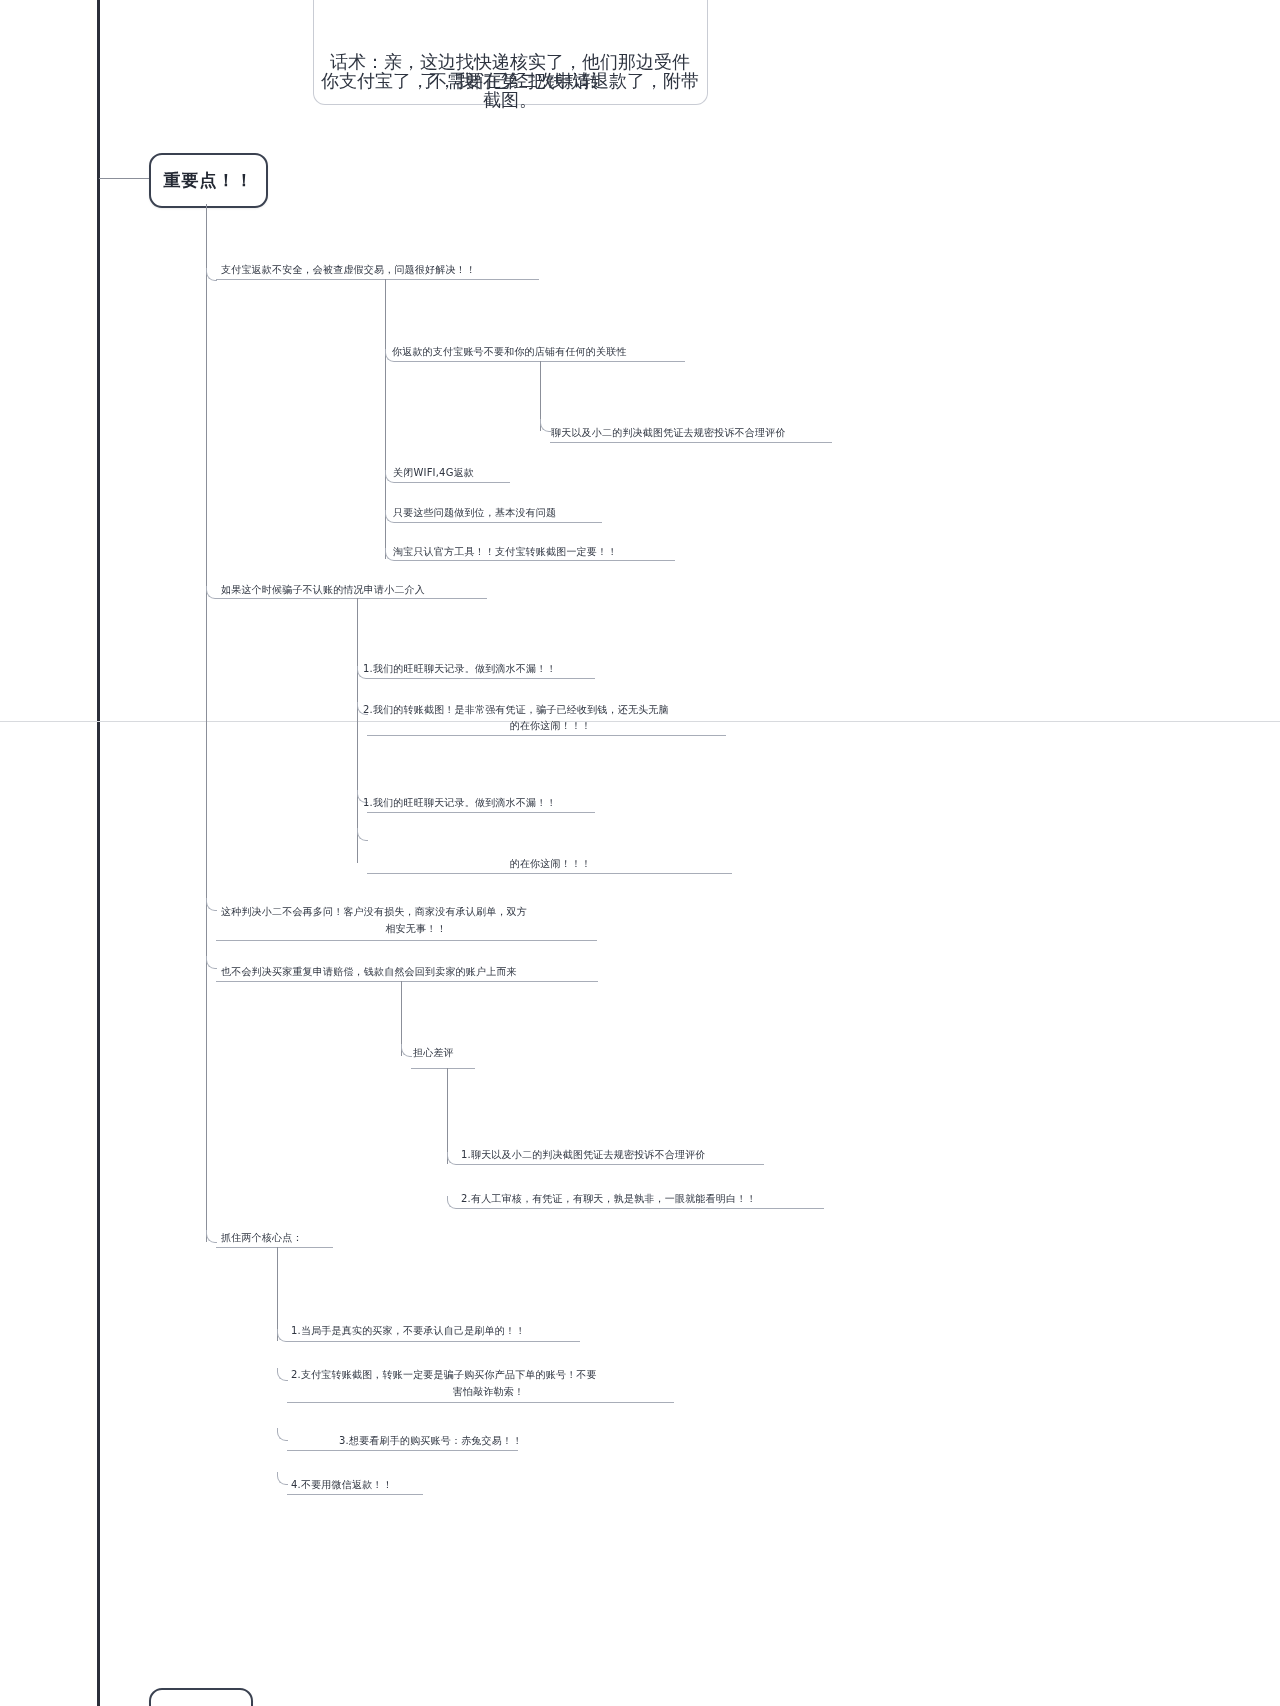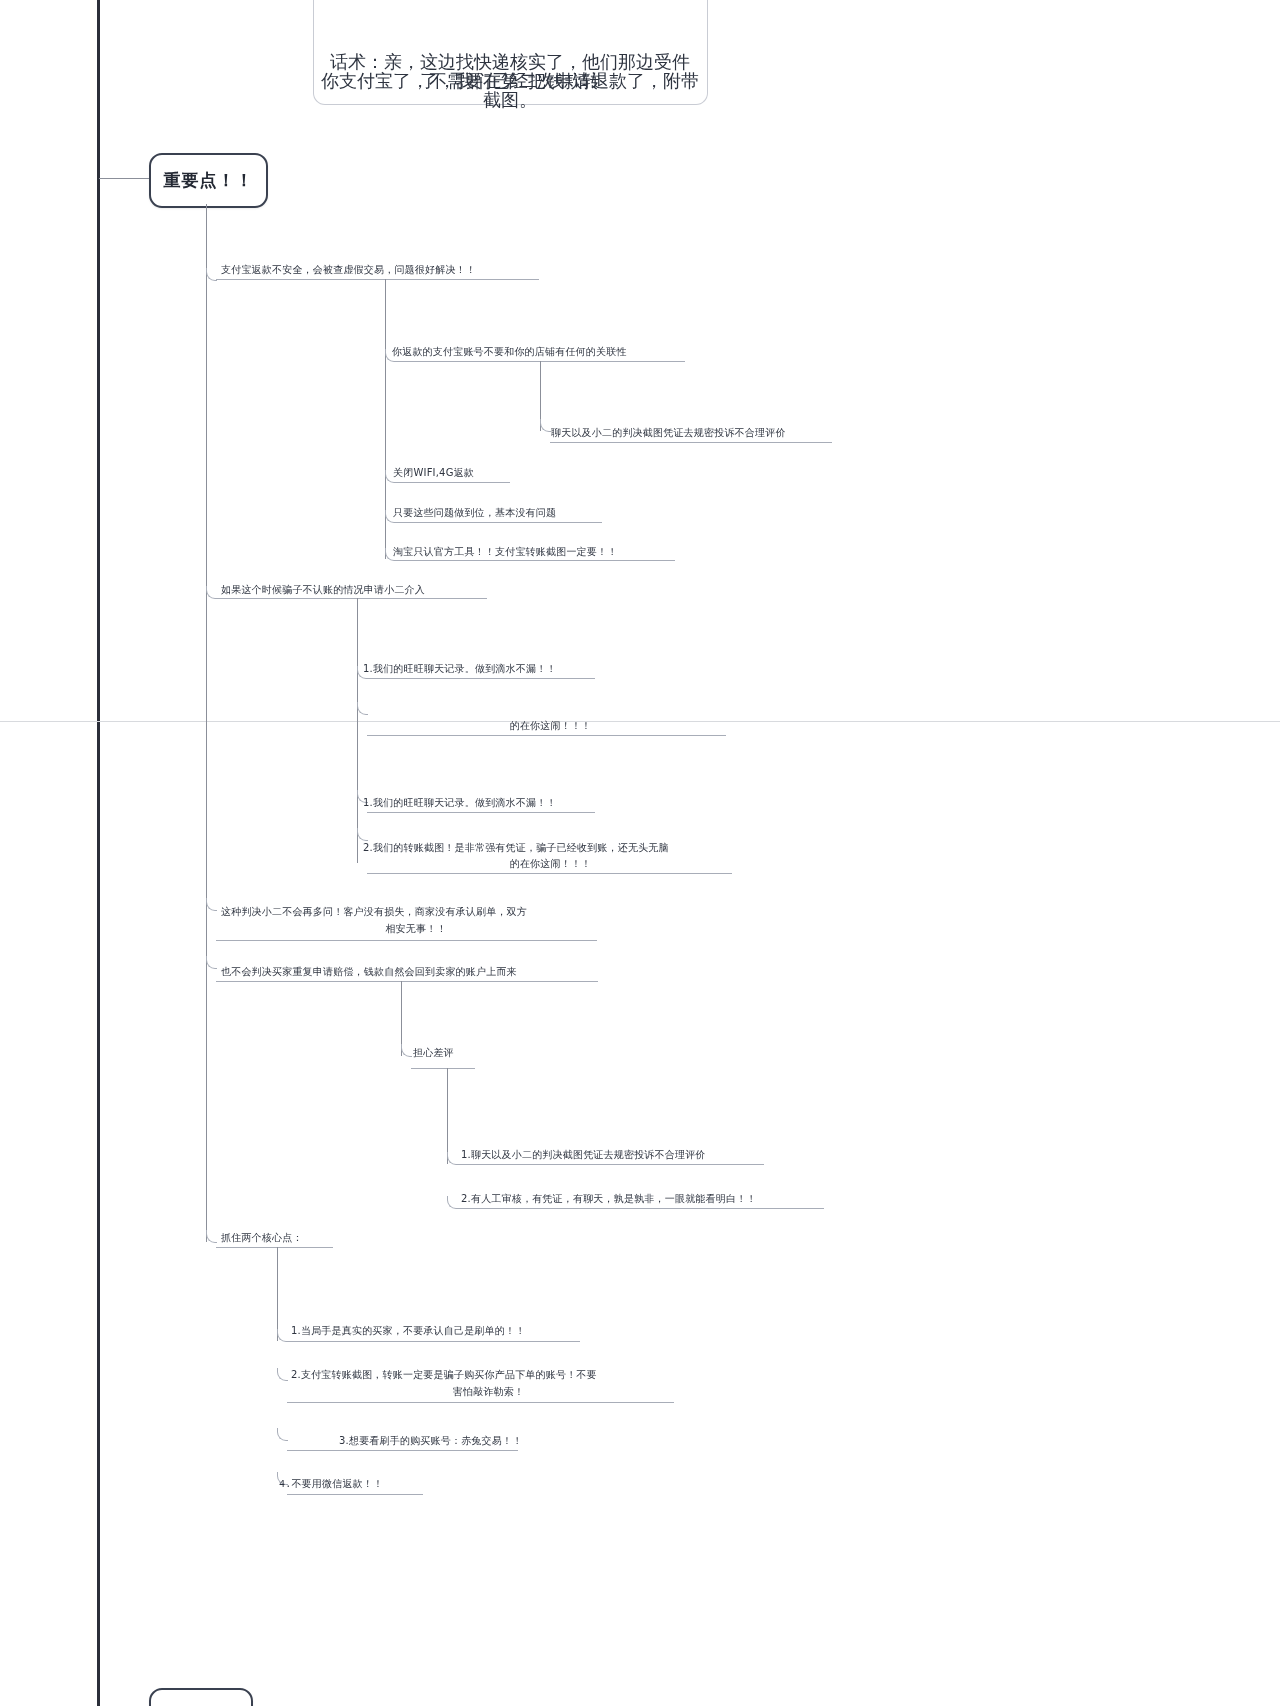--- a/index.html
+++ b/index.html
@@ -117,29 +117,29 @@
   <div class="node" style="left:221px;top:581px;width:300px;">如果这个时候骗子不认账的情况申请小二介入</div>
 
   <div class="edge v" style="left:357px;top:598px;height:265px;"></div>
 
   <div class="corner" style="left:357px;top:666px;"></div>
   <div class="underline" style="left:367px;top:678px;width:228px;"></div>
   <div class="node" style="left:363px;top:660px;width:250px;">1.我们的旺旺聊天记录。做到滴水不漏！！</div>
 
   <div class="corner" style="left:357px;top:702px;"></div>
   <div class="underline" style="left:367px;top:735px;width:359px;"></div>
+  <div class="node" style="left:363px;top:701px;width:375px;">2.我们的转账截图！是非常强有凭证，骗子已经收到钱，还无头无脑</div>
   <div class="node center" style="left:363px;top:717px;width:375px;">的在你这闹！！！</div>
 
   <div class="corner" style="left:357px;top:790px;"></div>
   <div class="underline" style="left:367px;top:812px;width:228px;"></div>
   <div class="node" style="left:363px;top:794px;width:250px;">1.我们的旺旺聊天记录。做到滴水不漏！！</div>
 
   <div class="corner" style="left:357px;top:828px;"></div>
   <div class="underline" style="left:367px;top:873px;width:365px;"></div>
-  <div class="node" style="left:363px;top:839px;width:375px;">2.我们的转账截图！是非常强有凭证，骗子已经收到账，还无头无脑</div>
   <div class="node center" style="left:363px;top:855px;width:375px;">的在你这闹！！！</div>
 
   <div class="corner" style="left:206px;top:898px;"></div>
   <div class="underline" style="left:216px;top:940px;width:381px;"></div>
   <div class="node" style="left:221px;top:903px;width:390px;">这种判决小二不会再多问！客户没有损失，商家没有承认刷单，双方</div>
   <div class="node center" style="left:221px;top:920px;width:390px;">相安无事！！</div>
 
   <div class="corner" style="left:206px;top:956px;"></div>
   <div class="underline" style="left:216px;top:981px;width:382px;"></div>
   <div class="node" style="left:221px;top:963px;width:400px;">也不会判决买家重复申请赔偿，钱款自然会回到卖家的账户上而来</div>
@@ -172,17 +172,17 @@
   <div class="underline" style="left:287px;top:1402px;width:387px;"></div>
   <div class="node" style="left:291px;top:1366px;width:395px;">2.支付宝转账截图，转账一定要是骗子购买你产品下单的账号！不要</div>
   <div class="node center" style="left:291px;top:1383px;width:395px;">害怕敲诈勒索！</div>
 
   <div class="corner" style="left:277px;top:1428px;"></div>
   <div class="underline" style="left:287px;top:1450px;width:231px;"></div>
   <div class="node" style="left:291px;top:1432px;width:260px;margin-left:48px;">3.想要看刷手的购买账号：赤兔交易！！</div>
 
   <div class="corner" style="left:277px;top:1472px;"></div>
   <div class="underline" style="left:287px;top:1494px;width:136px;"></div>
-  <div class="node" style="left:279px;top:1476px;width:180px;font-family:Liberation Mono, monospace;">4.不要用微信返款！！</div>
+  <div class="node" style="left:291px;top:1476px;width:180px;">4.不要用微信返款！！</div>
 
   <div class="boxnode" style="left:149px;top:1688px;width:100px;height:40px;"></div>
 
 </div>
 
 </body></html>

